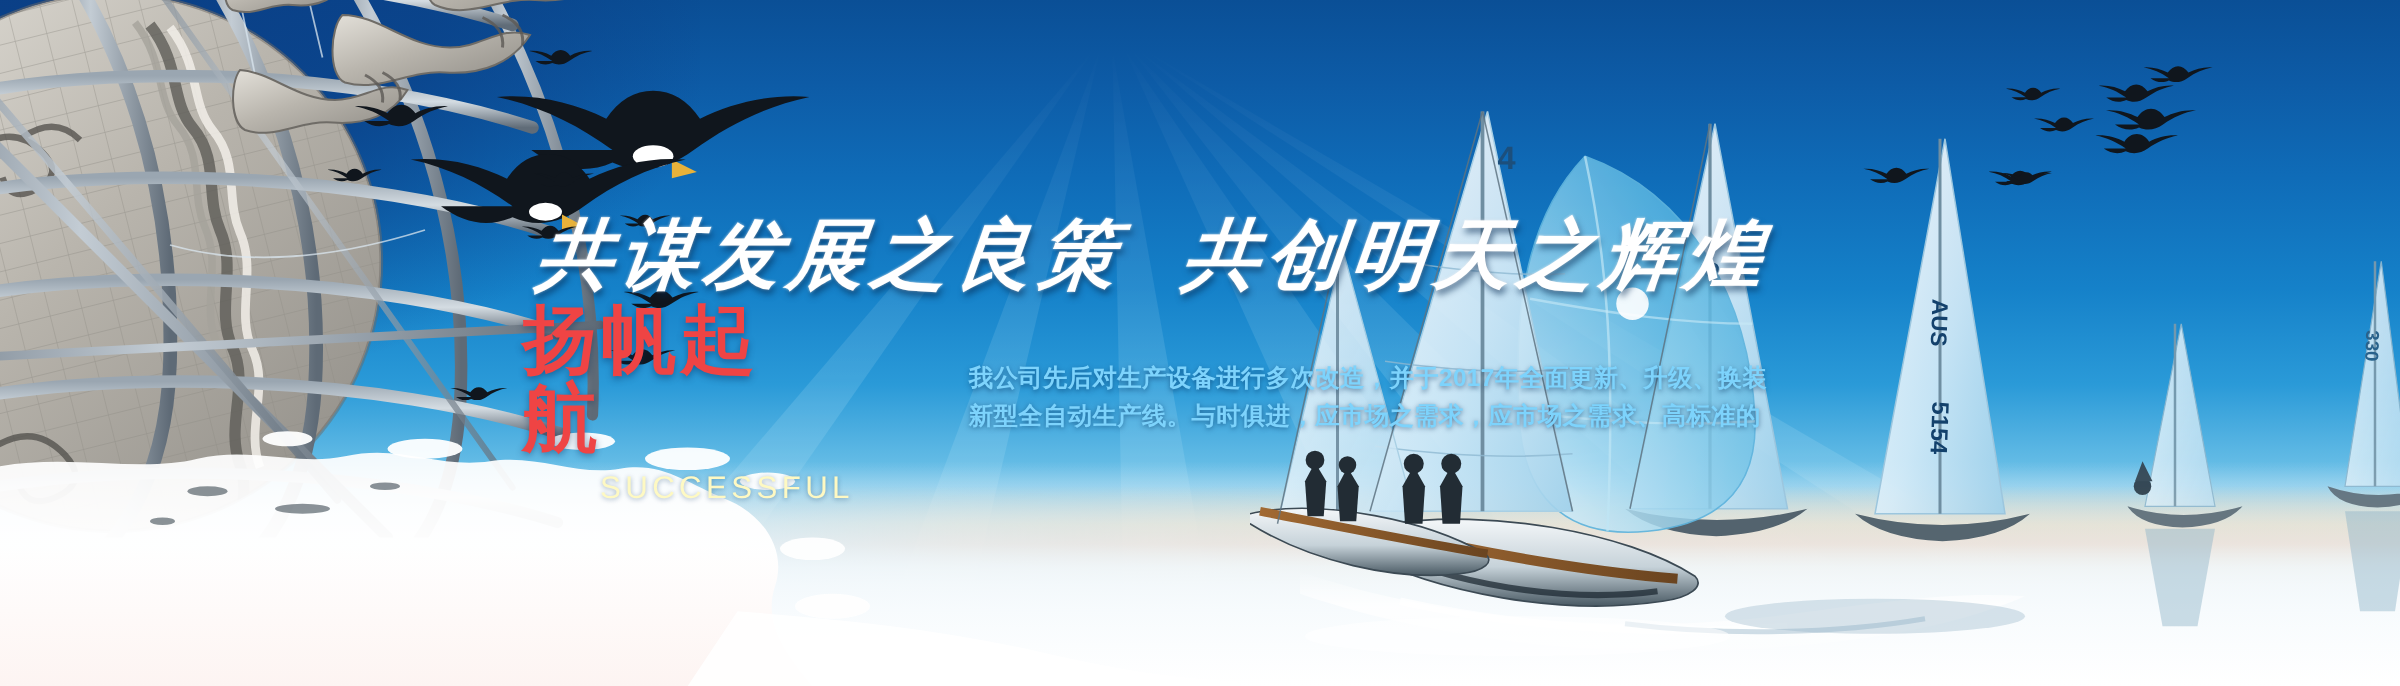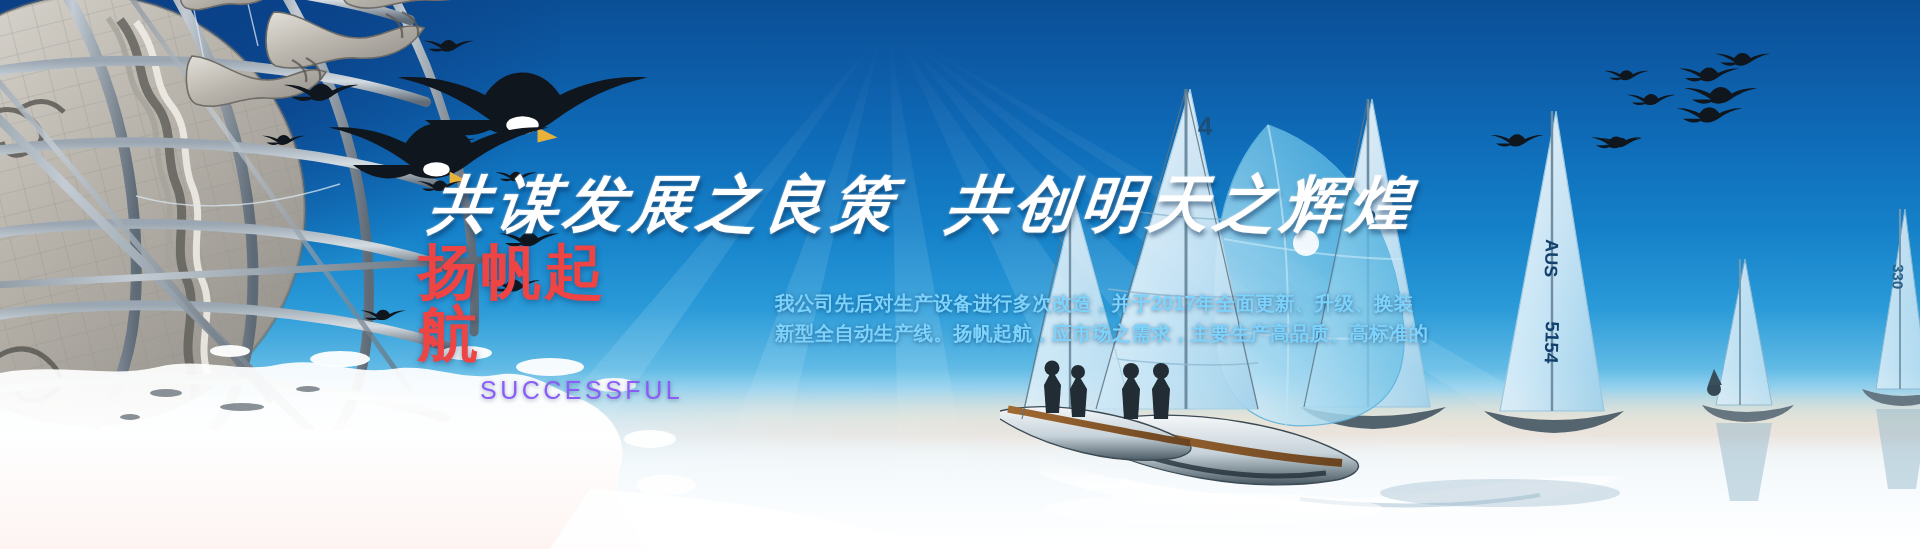--- a/index.html
+++ b/index.html
@@ -88,21 +88,21 @@
   .headline span{ transform:skewX(-6deg); display:inline-block; }
 
   .slogan-block{ position:absolute; left:418px; top:240px; width:230px; }
   .slogan-cn{
     font-size:60px; font-weight:700; color:#ef4444;
     letter-spacing:3px; line-height:1.05;
     text-shadow:0 2px 6px rgba(5,45,90,.45);
   }
   .slogan-en{
     margin-top:10px; margin-left:62px;
-    font-size:25px; font-weight:400; color:#8b5cf6;
+    font-size:25px; font-weight:400; color:#fef9c3;
     letter-spacing:3.5px;
     text-shadow:0 1px 4px rgba(5,45,90,.4);
   }
 
   .desc{
     position:absolute; left:775px; top:288px; width:640px;
     font-size:19.5px; font-weight:700; color:#7dd3fc;
     line-height:30px; letter-spacing:.3px;
     text-shadow:0 1px 4px rgba(5,45,90,.55);
   }
@@ -437,16 +437,16 @@
     <span>共创明天之辉煌</span>
   </div>
 
   <div class="slogan-block">
     <div class="slogan-cn">扬帆起航</div>
     <div class="slogan-en">SUCCESSFUL</div>
   </div>
 
   <div class="desc">
     <p>我公司先后对生产设备进行多次改造，并于2017年全面更新、升级、换装</p>
-    <p>新型全自动生产线。扬帆起航，应市场之需求，主要生产高品质、高标准的</p>
+    <p>新型全自动生产线。与时俱进，应市场之需求，应市场之需求、高标准的</p>
   </div>
 
 </div>
 
 </body></html>

